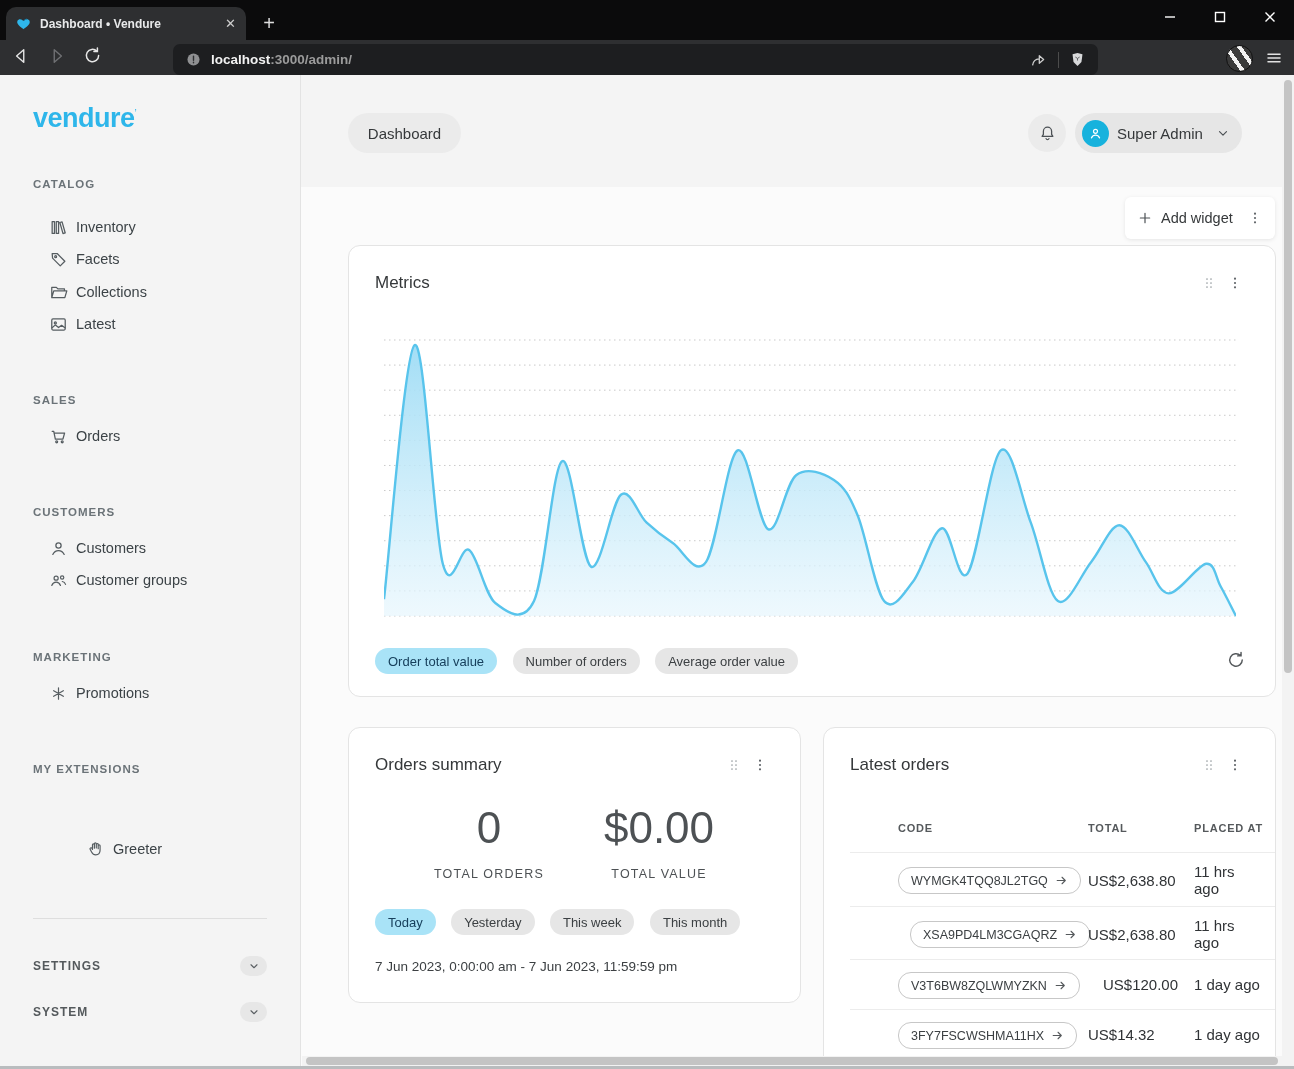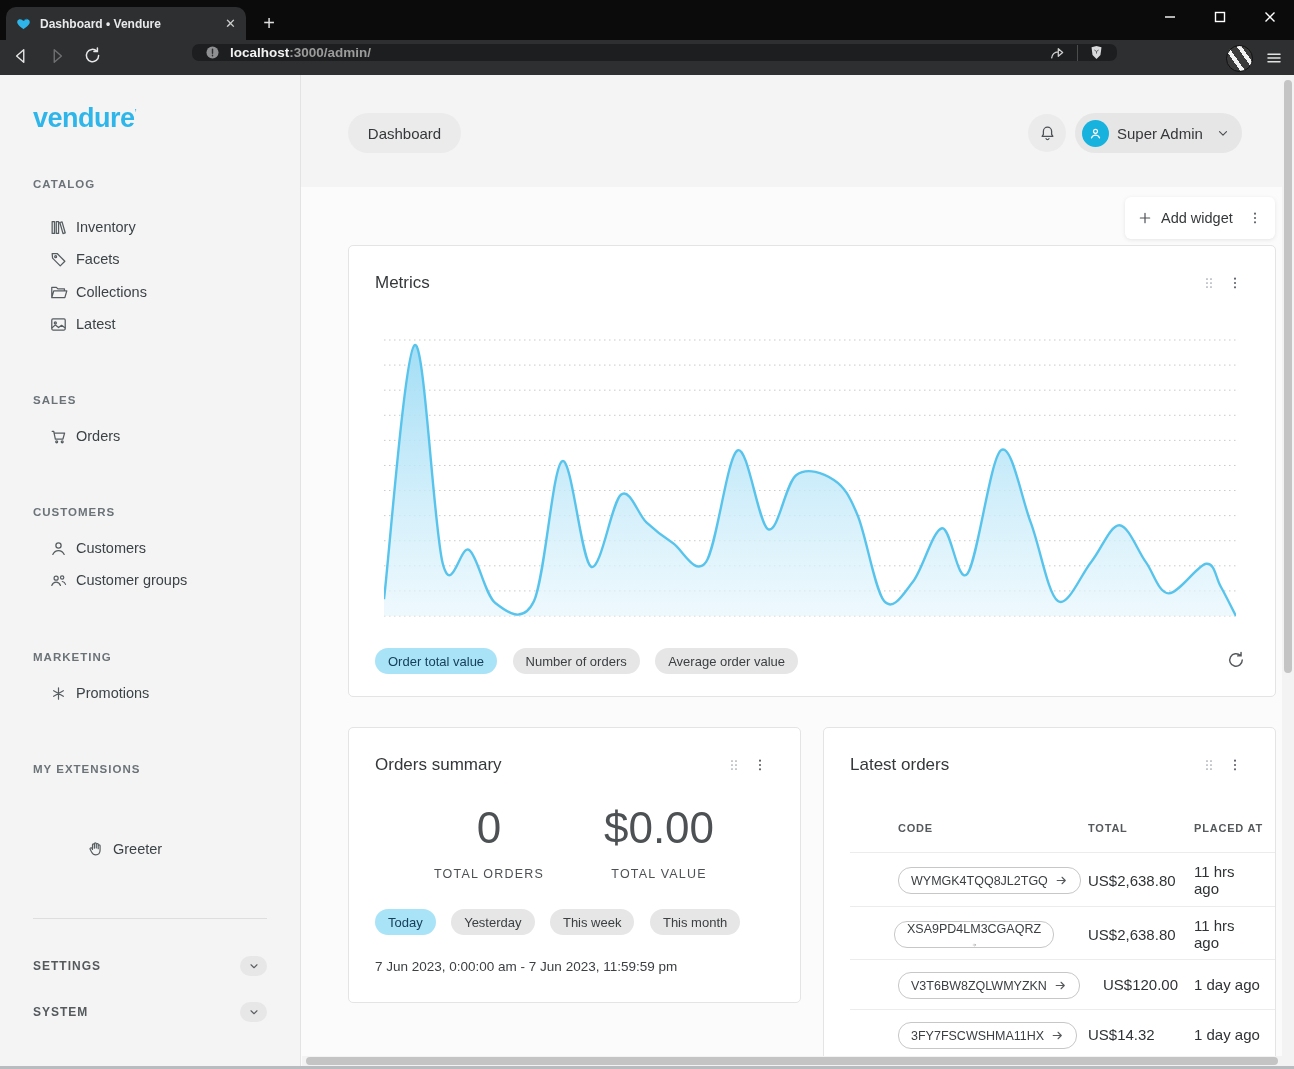--- a/index.html
+++ b/index.html
@@ -11,21 +11,21 @@
   .tabstrip{left:0;top:0;width:1294px;height:40px;background:#0b0b0c;}
   .tab{left:6px;top:7px;width:240px;height:33px;background:#2e2f31;border-radius:10px 10px 0 0;
        display:flex;align-items:center;gap:9px;padding:0 10px;box-sizing:border-box;}
   .tab-title{color:#e8e9ea;font-size:12px;font-weight:700;flex:1;white-space:nowrap;overflow:hidden;}
   .tab-close{color:#cfcfcf;font-size:13px;line-height:1;cursor:pointer;}
   .newtab{left:256px;top:10px;width:26px;height:26px;color:#dedede;font-size:20px;display:flex;align-items:center;justify-content:center;border-radius:6px;}
   .wincontrols{right:10px;top:4px;display:flex;gap:22px;align-items:center;height:26px;}
   .winbtn{width:28px;height:24px;display:flex;align-items:center;justify-content:center;}
   .toolbar{left:0;top:40px;width:1294px;height:35px;background:#2e2f31;display:flex;align-items:center;}
   .navbtns{position:absolute;left:10px;top:40px;height:35px;display:flex;align-items:center;gap:14px;}
-  .urlbar{position:absolute;left:192px;top:44px;width:925px;height:17px;background:#1d1e20;border-radius:7px;
+  .urlbar{position:absolute;left:173px;top:44px;width:925px;height:31px;background:#1d1e20;border-radius:7px;
           display:flex;align-items:center;padding:0 12px;box-sizing:border-box;}
   .urlhost{color:#f2f2f2;font-size:13.5px;font-weight:700;}
   .urlpath{color:#9b9b9b;font-size:13.5px;font-weight:700;}
   .url-right{margin-left:auto;display:flex;align-items:center;gap:10px;}
   .url-divider{width:1px;height:16px;background:#4c4c4c;}
   .profile-avatar{position:absolute;left:1226px;top:45px;width:25px;height:25px;border-radius:50%;
      background:repeating-linear-gradient(55deg,#f2f2f2 0 4px,#3a3a3a 4px 11px);border:1px solid #111;}
   .brmenu{position:absolute;left:1262px;top:45px;width:24px;height:25px;display:flex;align-items:center;justify-content:center;}
 
   
@@ -49,21 +49,21 @@
   .bellbtn{left:1028px;top:114px;width:38px;height:38px;border-radius:50%;background:#ebebeb;display:flex;align-items:center;justify-content:center;cursor:pointer;}
   .userpill{left:1075px;top:113px;width:167px;height:40px;background:#e6e6e6;gap:8px;padding:0 12px 0 7px;justify-content:flex-start;}
   .uavatar{width:27px;height:27px;border-radius:50%;background:#17b2dd;display:flex;align-items:center;justify-content:center;}
   .uname{font-size:15px;color:#35383a;flex:1;}
 
   
   .content{left:301px;top:187px;width:981px;height:882px;background:#fbfbfb;}
   .addwidget{left:1125px;top:197px;width:150px;height:42px;background:#fff;border-radius:6px;
              box-shadow:0 1px 4px rgba(0,0,0,.09);display:flex;align-items:center;gap:8px;padding:0 12px;box-sizing:border-box;cursor:pointer;}
   .addwidget .awlabel{font-size:14.5px;color:#35383a;flex:1;}
-  .card{background:#fff;border:1px solid #e4e4e4;border-radius:5px;box-sizing:border-box;overflow:hidden;}
+  .card{background:#fff;border:1px solid #e4e4e4;border-radius:12px;box-sizing:border-box;overflow:hidden;}
   .cardtitle{font-size:17px;color:#35383a;}
   .cardtools{display:flex;gap:10px;align-items:center;}
   .metrics{left:348px;top:245px;width:928px;height:452px;}
   .osum{left:348px;top:727px;width:453px;height:276px;}
   .lorders{left:823px;top:727px;width:453px;height:360px;}
 
   .chip{display:inline-flex;align-items:center;height:26px;padding:0 13px;border-radius:13px;background:#e6e6e6;
         font-size:13px;color:#3c4043;margin-right:11px;cursor:pointer;}
   .chip.active{background:#a9e3f7;color:#17405c;}
 
@@ -422,21 +422,21 @@
       <span class="abs codepill" style="left:48px;top:14px;">
           <span>WYMGK4TQQ8JL2TGQ</span>
           <svg width="13" height="13" viewBox="0 0 24 24" fill="none" stroke="#55595c" stroke-width="2" stroke-linecap="round" stroke-linejoin="round">
             <path d="M4 12h15M13 6l6 6-6 6"></path>
           </svg>
         </span>
       <span class="abs totcell" style="left:238px;top:19px;">US$2,638.80</span>
       <span class="abs placedcell wrap" style="left:344px;top:10px;">11 hrs ago</span>
     </div>
     <div class="orow" style="top:178px;height:53px;">
-      <span class="abs codepill" style="left:44px;top:14px;flex-direction:column;">
+      <span class="abs codepill" style="left:60px;top:14px;">
           <span>XSA9PD4LM3CGAQRZ</span>
           <svg width="13" height="13" viewBox="0 0 24 24" fill="none" stroke="#55595c" stroke-width="2" stroke-linecap="round" stroke-linejoin="round">
             <path d="M4 12h15M13 6l6 6-6 6"></path>
           </svg>
         </span>
       <span class="abs totcell" style="left:238px;top:19px;">US$2,638.80</span>
       <span class="abs placedcell wrap" style="left:344px;top:10px;">11 hrs ago</span>
     </div>
     <div class="orow" style="top:231px;height:50px;">
       <span class="abs codepill" style="left:48px;top:12px;">

